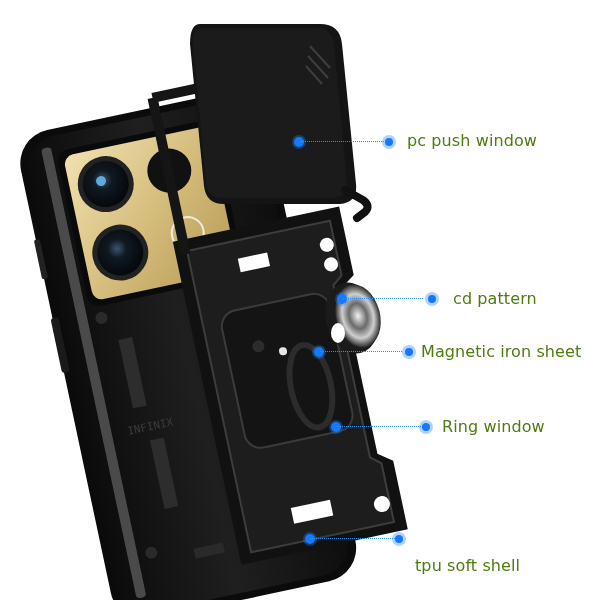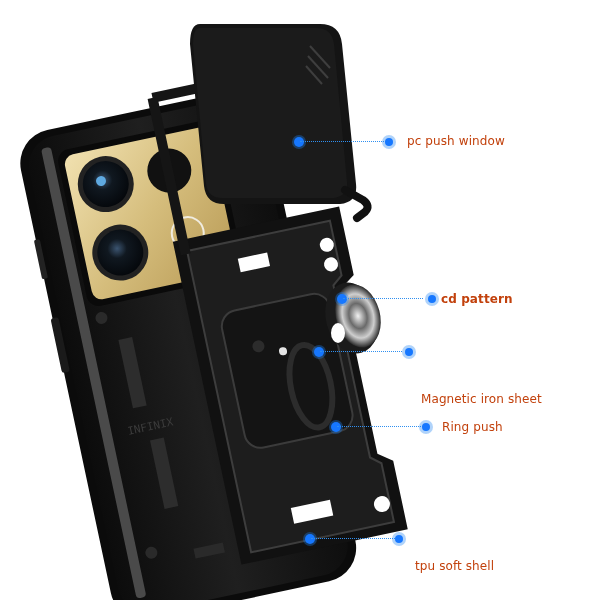--- a/index.html
+++ b/index.html
@@ -1,20 +1,20 @@
 <!DOCTYPE html>
 <html><head>
 <meta charset="utf-8">
 <style>
   html, body { margin: 0; padding: 0; background: #ffffff; }
   body { width: 600px; height: 600px; position: relative; overflow: hidden;
          font-family: "DejaVu Sans", "Liberation Sans", sans-serif; }
   .stage { position: absolute; left: 0; top: 0; width: 600px; height: 600px; }
   .label {
-    position: absolute; color: #c2410c; font-size: 12px; line-height: 20px;
+    position: absolute; color: #4d7c0f; font-size: 16px; line-height: 20px;
     white-space: nowrap; letter-spacing: 0.1px;
   }
   .leader {
     position: absolute; height: 0; border-top: 1.5px dotted #2f8ff0;
   }
   .dot-outer {
     position: absolute; width: 14px; height: 14px; border-radius: 50%;
     background: rgba(30,130,240,0.35); transform: translate(-50%,-50%);
   }
   .dot-outer::after {
@@ -120,35 +120,35 @@
     <span class="dot-inner" style="left:299px;top:142px;"></span>
     <span class="leader" style="left:300px;top:141px;width:88px;"></span>
     <span class="dot-outer" style="left:389px;top:142px;"></span>
     <span class="label" style="left:407px;top:131px;">pc push window</span>
   </div>
 
   <div>
     <span class="dot-inner" style="left:342px;top:299px;"></span>
     <span class="leader" style="left:343px;top:298px;width:80px;"></span>
     <span class="dot-outer" style="left:432px;top:299px;"></span>
-    <span class="label" style="left:441px;top:289px;font-weight:bold;">cd pattern</span>
+    <span class="label" style="left:453px;top:289px;">cd pattern</span>
   </div>
 
   <div>
     <span class="dot-inner" style="left:319px;top:352px;"></span>
     <span class="leader" style="left:320px;top:351px;width:82px;"></span>
     <span class="dot-outer" style="left:409px;top:352px;"></span>
-    <span class="label" style="left:421px;top:342px;margin-top:47px;">Magnetic iron sheet</span>
+    <span class="label" style="left:421px;top:342px;">Magnetic iron sheet</span>
   </div>
 
   <div>
     <span class="dot-inner" style="left:336px;top:427px;"></span>
     <span class="leader" style="left:337px;top:426px;width:88px;"></span>
     <span class="dot-outer" style="left:426px;top:427px;"></span>
-    <span class="label" style="left:442px;top:417px;">Ring push</span>
+    <span class="label" style="left:442px;top:417px;">Ring window</span>
   </div>
 
   <div>
     <span class="dot-inner" style="left:310px;top:539px;"></span>
     <span class="leader" style="left:311px;top:538px;width:84px;"></span>
     <span class="dot-outer" style="left:399px;top:539px;"></span>
     <span class="label" style="left:415px;top:556px;">tpu soft shell</span>
   </div>
 </div>
 

